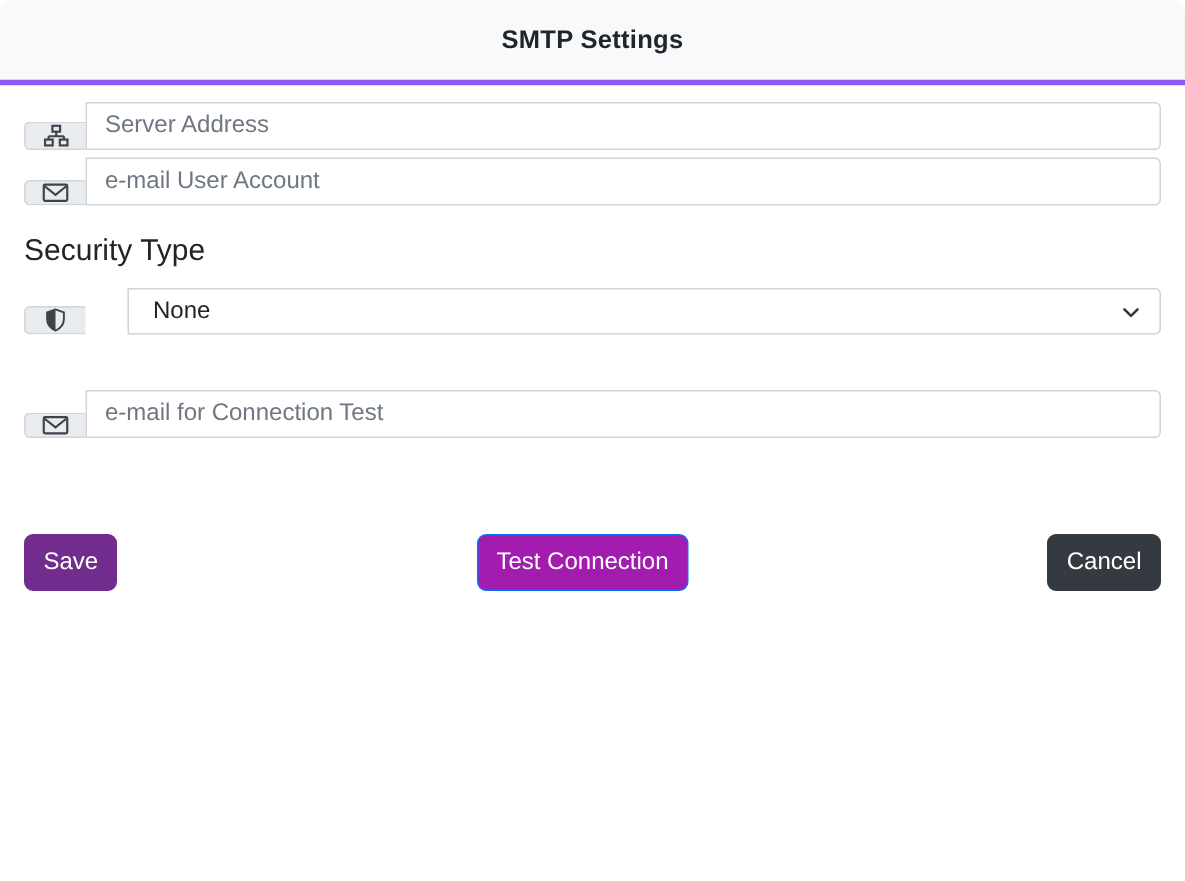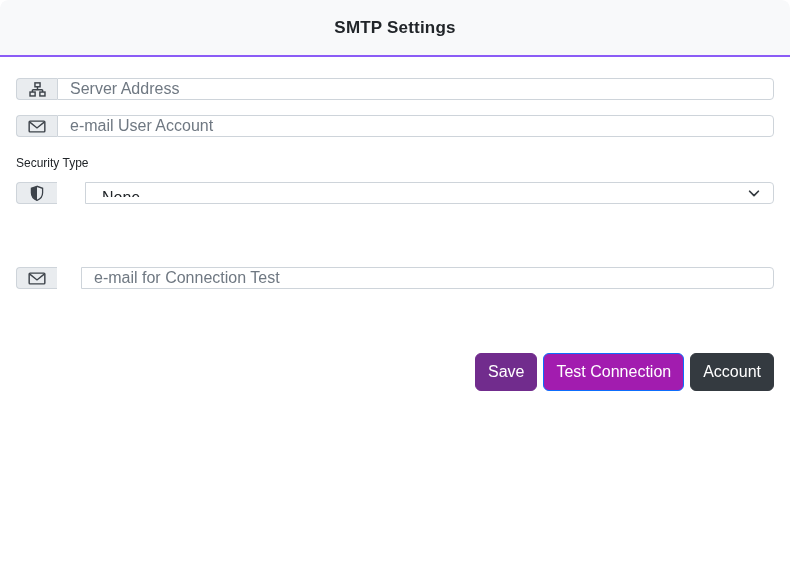--- a/index.html
+++ b/index.html
@@ -7,29 +7,29 @@
   body {
     font-family: "Liberation Sans", sans-serif;
     background: #ffffff;
     color: #212529;
     overflow: hidden;
   }
   .card { width: 790px; height: 587px; background: #ffffff; border-radius: 8px; overflow: hidden; }
   .card-header {
     height: 57px;
     background: #f8f9fa;
-    border-bottom: 2px solid #8b5cf6;
+    border-bottom: 4px solid #8b5cf6;
     border-radius: 8px 8px 0 0;
     display: flex; align-items: center; justify-content: center;
   }
   .card-title { font-size: 17px; font-weight: 700; color: #212529; letter-spacing: .2px; }
   .card-body { padding: 21px 16px 0 16px; }
 
   .input-group {
-    display: flex; width: 100%; height: 22px; margin-bottom: 15px;
+    display: flex; width: 100%; height: 22px; margin-bottom: 15px; align-items: flex-end;
   }
   .input-group-text {
     display: flex; align-items: center; justify-content: center;
     width: 41px; flex: 0 0 41px;
     background: #e9ecef;
     border: 1px solid #ced4da;
     border-right: 0;
     border-radius: 4px 0 0 4px;
     color: #3d434a;
   }
@@ -51,27 +51,27 @@
     padding: 6px 36px 6px 16px; width: 100%;
     cursor: pointer;
     margin-left: 28px;
   }
   .select-chevron {
     position: absolute; right: 13px; top: 50%; transform: translateY(-50%);
     pointer-events: none; color: #343a40; display: flex;
   }
   .field-label {
     display: block;
-    margin-top: 19px; margin-bottom: 12px;
-    font-size: 12px; color: #212529;
+    margin-top: 19px; margin-bottom: 22px;
+    font-size: 20px; color: #212529;
   }
-  .gap-lg { margin-top: 63px; gap: 24px; }
+  .gap-lg { margin-top: 47px; }
   .btn-row {
     margin-top: 64px;
-    display: flex; justify-content: flex-end; gap: 6px;
+    display: flex; justify-content: space-between; gap: 6px;
   }
   .btn {
     border: 1px solid transparent;
     border-radius: 6px;
     padding: 6px 12px;
     font-size: 16px; line-height: 24px;
     font-family: "Liberation Sans", sans-serif;
     color: #ffffff; cursor: pointer;
     white-space: nowrap;
   }
@@ -142,17 +142,17 @@
           <rect x="1.3" y="2" width="17.4" height="12" rx="1"></rect>
           <path d="M2 3.2 L10 9.6 L18 3.2"></path>
         </svg>
       </span>
       <input class="form-control" type="text" placeholder="e-mail for Connection Test" style="">
     </div>
 
     <div class="btn-row">
       <button class="btn btn-save">Save</button>
       <button class="btn btn-test">Test Connection</button>
-      <button class="btn btn-cancel">Account</button>
+      <button class="btn btn-cancel">Cancel</button>
     </div>
 
   </div>
 </div>
 
 </body></html>

